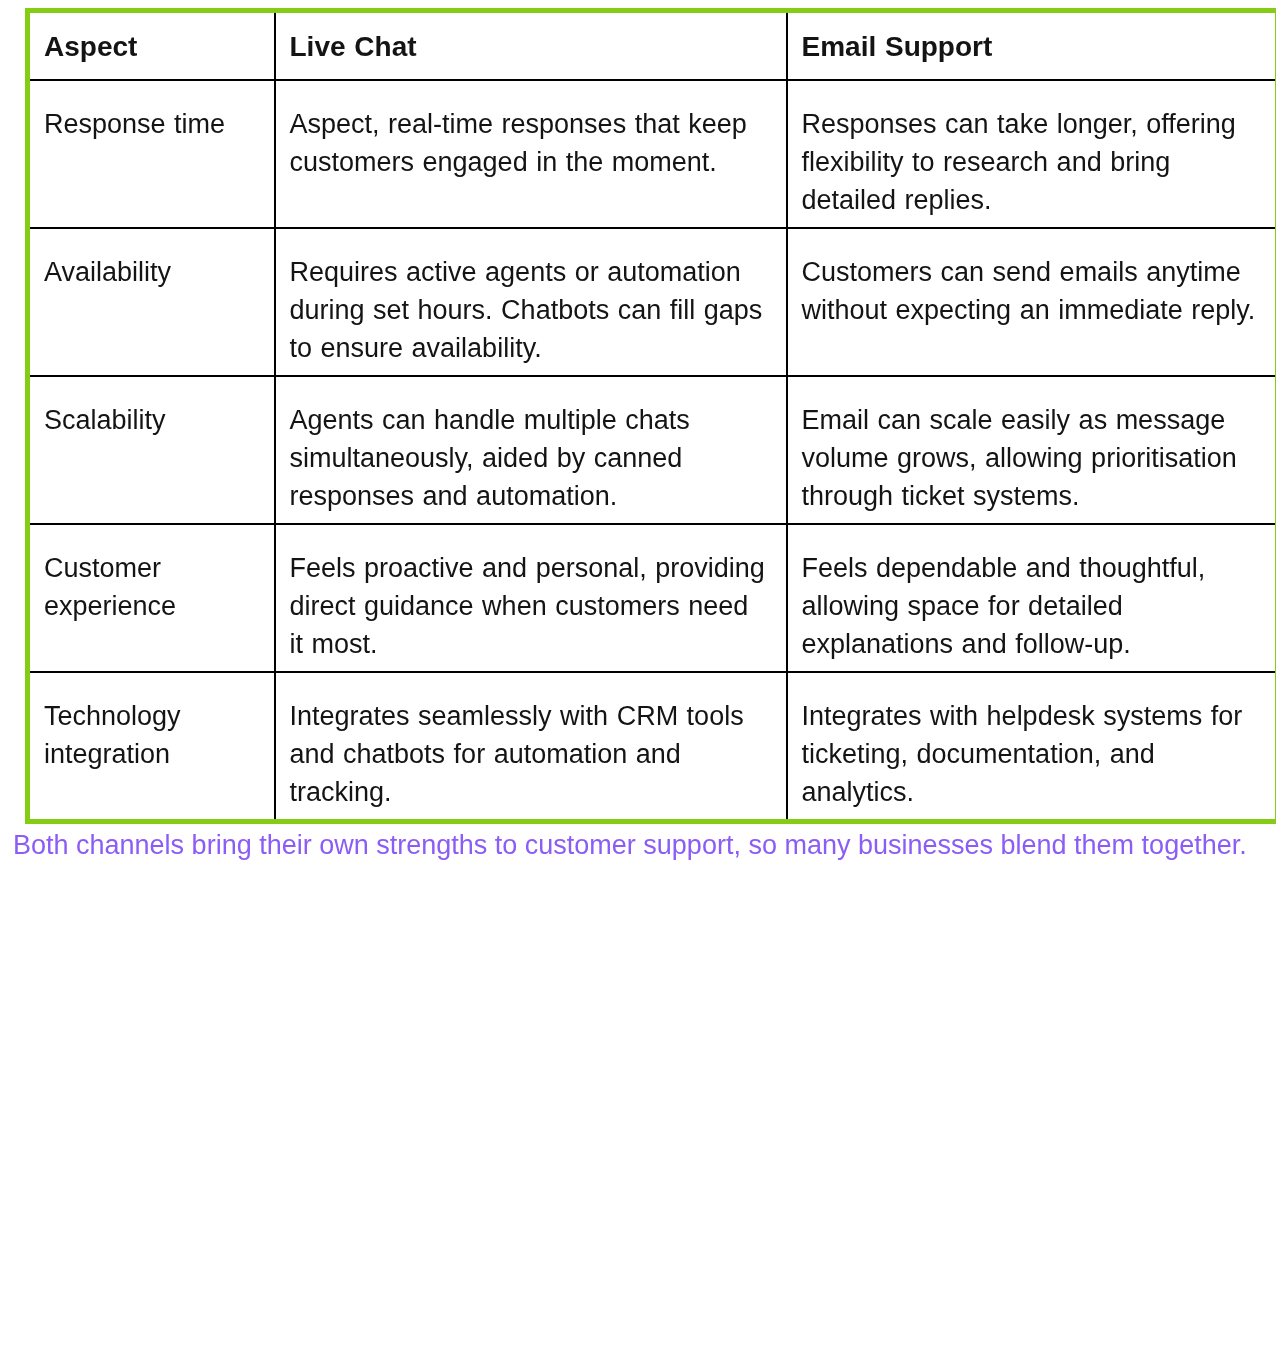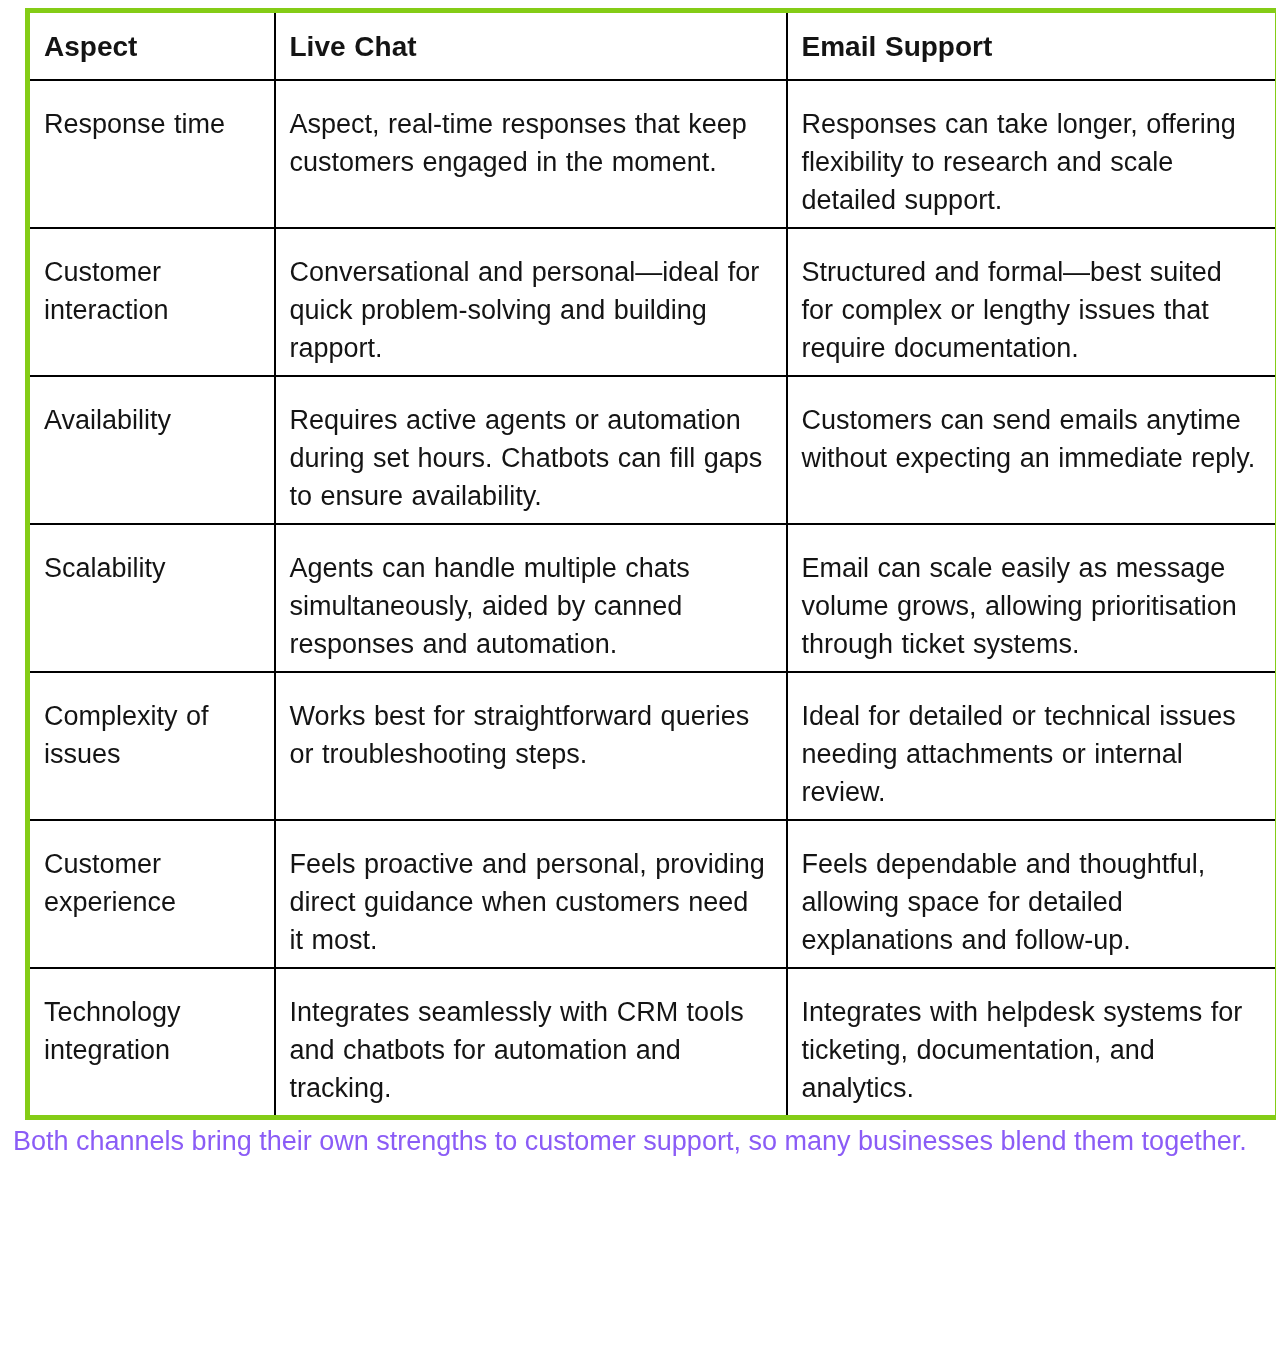--- a/index.html
+++ b/index.html
@@ -69,41 +69,31 @@
     <tr>
       <th>Aspect</th>
       <th>Live Chat</th>
       <th>Email Support</th>
     </tr>
   </thead>
   <tbody>
       <tr>
         <td>Response time</td>
         <td>Aspect, real-time responses that keep customers engaged in the moment.</td>
-        <td><span>Responses can take longer, </span><span class="hl">offering</span><span> flexibility </span><span class="hl">to research</span><span> and </span><span class="hl">scale</span><span> detailed support.</span></td>
-      </tr>
-      <tr>
-        <td>Customer interaction</td>
-        <td>Conversational and personal—ideal for quick problem-solving and building rapport.</td>
-        <td>Structured and formal—best suited for complex or lengthy issues that require documentation.</td>
+        <td><span>Responses can take longer, </span><span class="hl">offering</span><span> flexibility </span><span class="hl">to research</span><span> and </span><span class="hl">bring</span><span> detailed replies.</span></td>
       </tr>
       <tr>
         <td>Availability</td>
         <td>Requires active agents or automation during set hours. Chatbots can fill gaps to ensure availability.</td>
         <td><span>Customers can send emails </span><span class="hl">anytime</span><span> without expecting an immediate reply.</span></td>
       </tr>
       <tr>
         <td>Scalability</td>
         <td>Agents can handle multiple chats simultaneously, aided by canned responses and automation.</td>
         <td>Email can scale easily as message volume grows, allowing prioritisation through ticket systems.</td>
-      </tr>
-      <tr>
-        <td>Complexity of issues</td>
-        <td>Works best for straightforward queries or troubleshooting steps.</td>
-        <td><span>Ideal for detailed or technical issues </span><span class="hl">needing</span><span> attachments or internal review.</span></td>
       </tr>
       <tr>
         <td>Customer experience</td>
         <td>Feels proactive and personal, providing direct guidance when customers need it most.</td>
         <td>Feels dependable and thoughtful, allowing space for detailed explanations and follow-up.</td>
       </tr>
       <tr>
         <td>Technology integration</td>
         <td>Integrates seamlessly with CRM tools and chatbots for automation and tracking.</td>
         <td>Integrates with helpdesk systems for ticketing, documentation, and analytics.</td>

